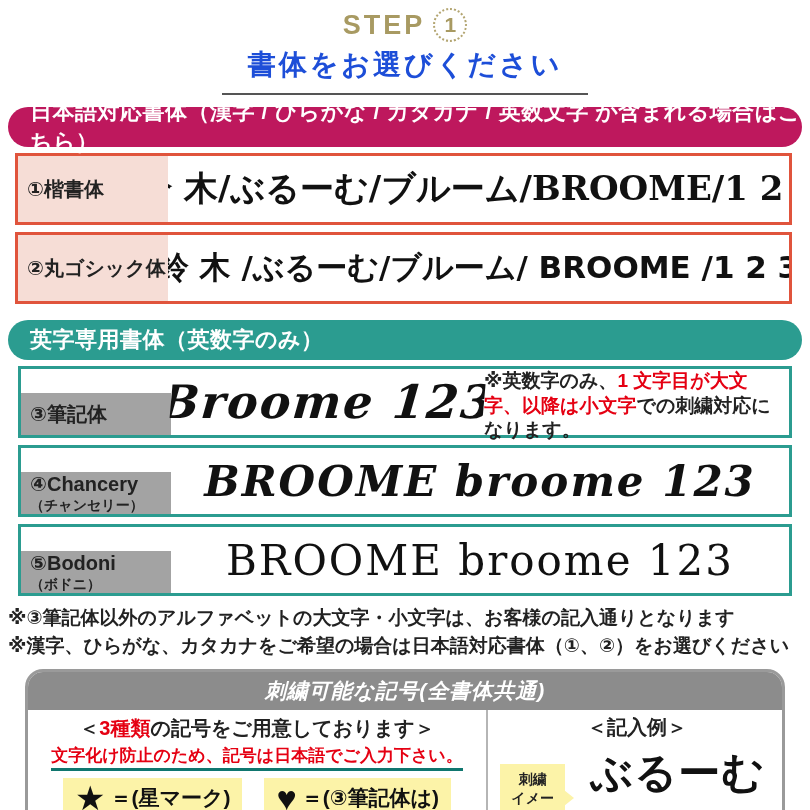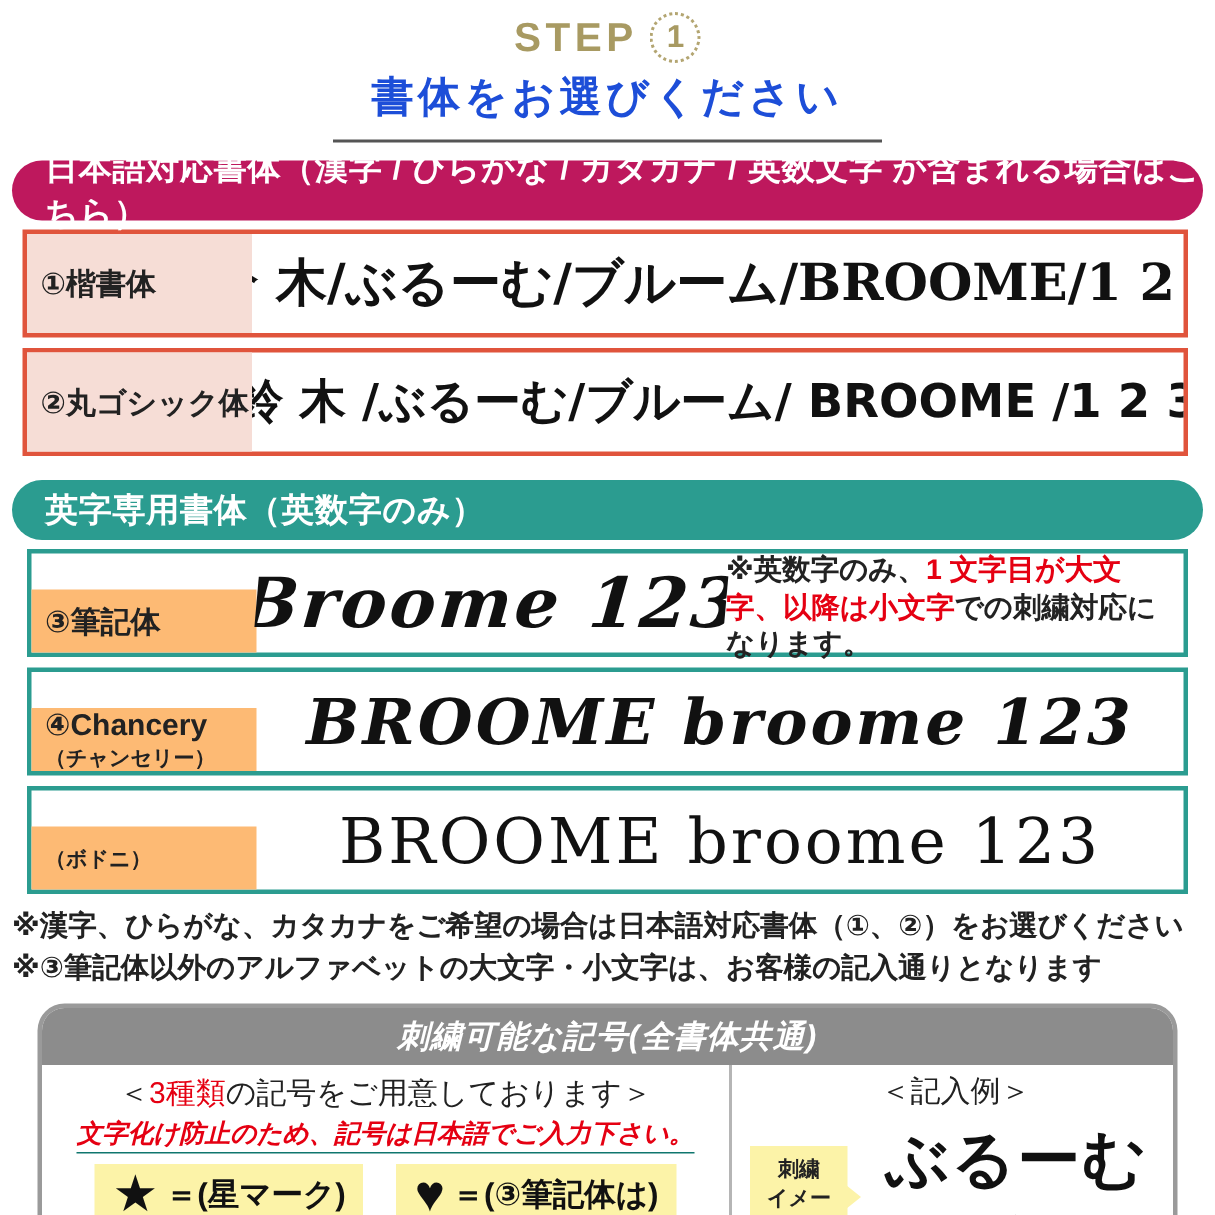--- a/index.html
+++ b/index.html
@@ -23,21 +23,21 @@
   .banner-red  { background: #be185d; }
   .banner-teal { background: #2b9c90; margin-top: 16px; }
 
   
   .font-box { margin: 0 18px 7px; height: 72px; display: flex; background: #fff; }
   .font-box.red  { border: 3px solid #e0543c; margin-left: 15px; }
   .font-box.teal { border: 3px solid #2b9c90; }
   .font-label { width: 150px; flex: 0 0 150px; display: flex; flex-direction: column;
                 justify-content: center; padding-left: 9px; font-size: 20px; font-weight: 600; color: #222; }
   .font-box.red  .font-label { background: #f6ddd6; }
-  .font-box.teal .font-label { background: #fdba74; margin-top: 24px; }
+  .font-box.teal .font-label { background: #a3a3a3; margin-top: 24px; }
   .font-sublabel { font-size: 14px; font-weight: 600; margin-top: 1px; }
   .font-sample { flex: 1; display: flex; align-items: center; justify-content: center;
                  color: #111; white-space: nowrap; overflow: hidden; }
   .sample-kaisho   { font-family: "DejaVu Serif", "Liberation Serif", serif; font-weight: bold; font-size: 34px; }
   .sample-marugo   { font-family: "DejaVu Sans", "Liberation Sans", sans-serif; font-weight: bold; font-size: 31px; }
   .sample-script   { font-family: "DejaVu Serif", "Liberation Serif", serif; font-style: italic;
                      font-weight: bold; font-size: 46px; transform: skewX(-5deg); letter-spacing: 2px; }
   .sample-chancery { font-family: "DejaVu Serif", "Liberation Serif", serif; font-style: italic;
                      font-weight: bold; font-size: 42px; letter-spacing: 2px; }
   .sample-bodoni   { font-family: "DejaVu Serif", "Liberation Serif", serif; font-size: 42px; letter-spacing: 2px; }
@@ -49,23 +49,23 @@
   .notes { margin: 8px 8px 10px; font-size: 19px; font-weight: 600; line-height: 1.45; color: #222; }
 
   
   .symbols-box { margin: 0 25px; border: 3px solid #9a9a9a; border-bottom-width: 6px;
                  border-radius: 18px; overflow: hidden; background: #fff; }
   .symbols-header { background: #8c8c8c; color: #fff; font-size: 21px; font-weight: 600;
                     height: 38px; display: flex; align-items: center; justify-content: center; letter-spacing: 1px; font-style: italic; }
   .symbols-body { display: flex; }
   .symbols-left { flex: 0 0 61%; border-right: 2px solid #b5b5b5; padding: 5px 4px 8px; text-align: center; }
   .symbols-right { flex: 1; padding: 4px 8px 6px 12px; text-align: center; }
-  .sym-heading { font-size: 20px; font-weight: normal; color: #222; }
+  .sym-heading { font-size: 20px; font-weight: bold; color: #222; }
   .sym-warning { display: inline-block; color: #e50012; font-size: 17px; font-weight: bold;
-                 border-bottom: 1px solid #0f766e; padding-bottom: 1px; margin: 2px 0 7px; font-style: italic; }
+                 border-bottom: 3px solid #0f766e; padding-bottom: 1px; margin: 2px 0 7px; }
   .sym-row { display: flex; justify-content: center; gap: 22px; margin-bottom: 6px; }
   .sym-chip { background: #fcf3a8; display: inline-flex; align-items: center; gap: 5px;
               padding: 3px 12px; font-size: 21px; font-weight: bold; color: #111; }
   .sym-glyph { font-size: 34px; line-height: 1; }
   .example-row { display: flex; align-items: center; justify-content: center; gap: 16px; margin: 4px 0 2px; }
   .tag { position: relative; background: #fcf3a8; padding: 6px 7px; font-size: 14px;
          font-weight: bold; line-height: 1.3; color: #222; }
   .tag::after { content: ""; position: absolute; right: -9px; top: 50%; transform: translateY(-50%);
                 border-top: 8px solid transparent; border-bottom: 8px solid transparent;
                 border-left: 10px solid #fcf3a8; }
@@ -118,28 +118,29 @@
   <div class="font-box teal">
     <div class="font-label">
       <span>④Chancery</span>
       <span class="font-sublabel">（チャンセリー）</span>
     </div>
     <div class="font-sample sample-chancery">BROOME broome 123</div>
   </div>
 
   <div class="font-box teal">
     <div class="font-label">
+      <span>⑤Bodoni</span>
       <span class="font-sublabel">（ボドニ）</span>
     </div>
     <div class="font-sample sample-bodoni">BROOME broome 123</div>
   </div>
 
   <div class="notes">
+    <div>※③筆記体以外のアルファベットの大文字・小文字は、お客様の記入通りとなります</div>
     <div>※漢字、ひらがな、カタカナをご希望の場合は日本語対応書体（①、②）をお選びください</div>
-    <div>※③筆記体以外のアルファベットの大文字・小文字は、お客様の記入通りとなります</div>
   </div>
 
   <div class="symbols-box">
     <div class="symbols-header">刺繍可能な記号(全書体共通)</div>
     <div class="symbols-body">
 
       <div class="symbols-left">
         <div class="sym-heading">
           <span>＜</span><span class="red-text">3種類</span><span>の記号をご用意しております＞</span>
         </div>

